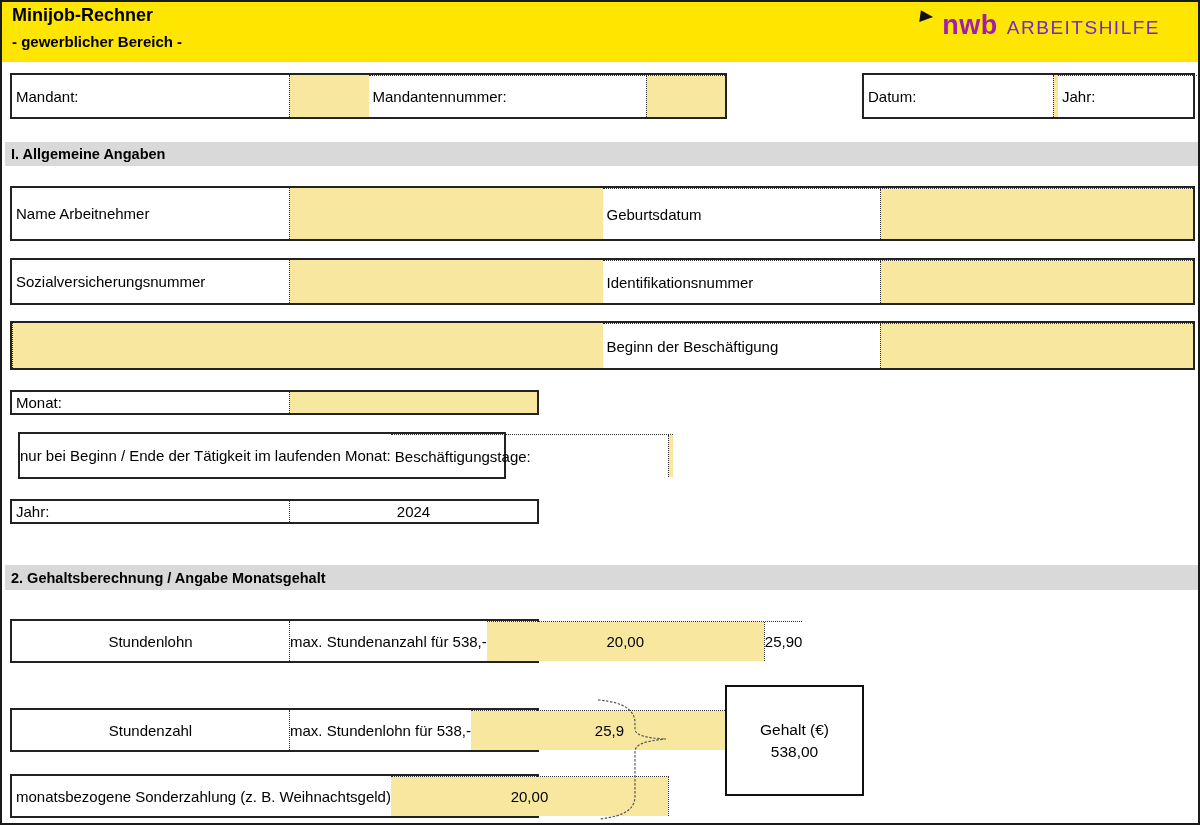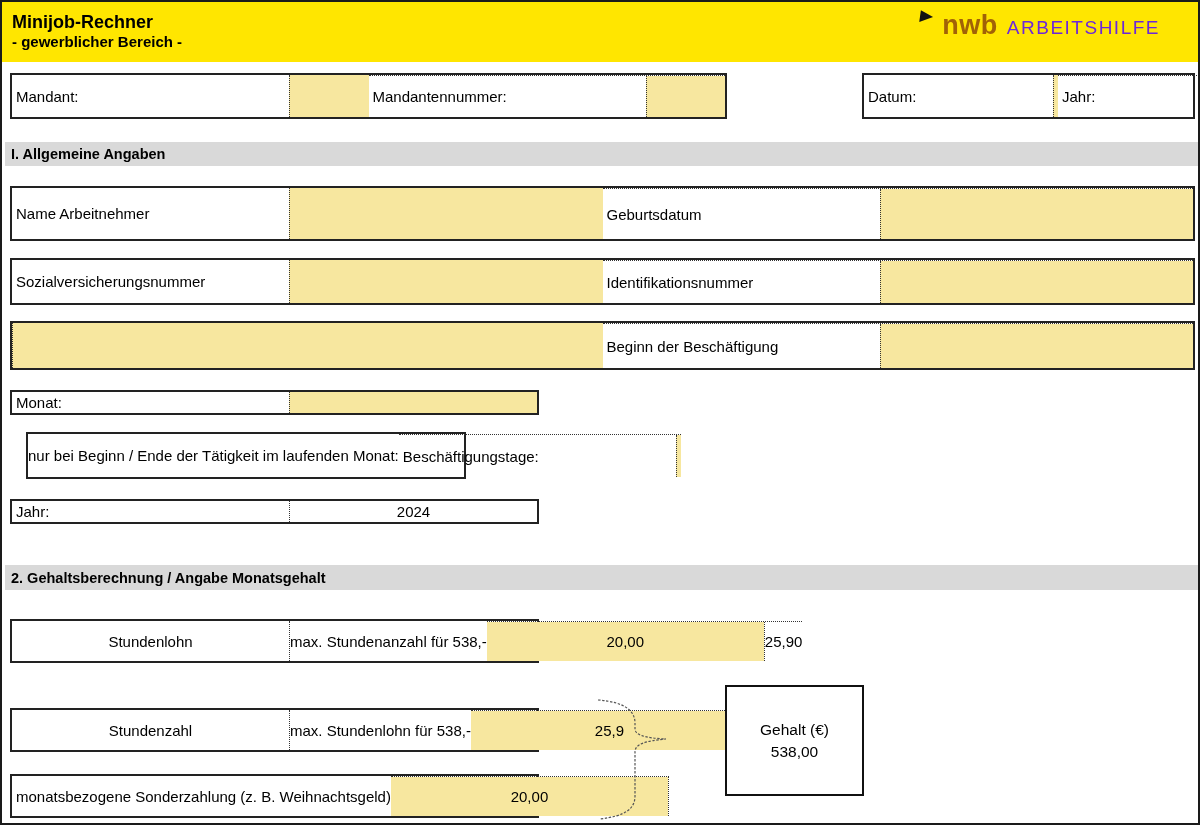--- a/index.html
+++ b/index.html
@@ -4,26 +4,26 @@
 <style>
   html,body{margin:0;padding:0;background:#ffffff;}
   .page{
     position:relative;width:1200px;height:825px;box-sizing:border-box;
     border:2px solid #1a1a1a;background:#ffffff;overflow:hidden;
     font-family:"Liberation Sans",sans-serif;color:#000;
     --banner-yellow:#FFE600;--input-yellow:#F7E79F;--section-gray:#D9D9D9;--border-dark:#222222;
   }
   
   .banner{position:absolute;left:0;top:0;width:100%;height:60px;background:var(--banner-yellow);}
-  .banner-title{position:absolute;left:10px;top:10px;font-size:18px;font-weight:bold;}
+  .banner-title{position:absolute;left:10px;top:3px;font-size:18px;font-weight:bold;}
   .banner-subtitle{position:absolute;left:10px;top:31px;font-size:15px;font-weight:bold;}
   .logo{position:absolute;right:38px;top:6px;display:flex;align-items:baseline;}
   .logo-arrow{width:0;height:0;border-top:5px solid transparent;border-bottom:7px solid transparent;
     border-left:13px solid #111;align-self:flex-start;margin-top:3px;margin-right:9px;transform:rotate(8deg);}
-  .logo-brand{font-size:27px;font-weight:bold;letter-spacing:.5px;color:#a16207;line-height:34px;}
+  .logo-brand{font-size:27px;font-weight:bold;letter-spacing:.5px;color:#a21caf;line-height:34px;}
   .logo-product{font-size:19px;letter-spacing:1.5px;color:#6d28d9;margin-left:9px;}
   
   .fbox{position:absolute;background:#fff;border:2px solid var(--border-dark);box-sizing:border-box;
     display:flex;font-size:15px;}
   .frow{flex:1;display:flex;min-height:0;}
   .frow.sep{border-top:1px dotted #333;}
   .cell{display:flex;align-items:center;box-sizing:border-box;min-width:0;white-space:nowrap;overflow:hidden;}
   .cell.lbl{padding-left:4px;}
   .cell.vsep{border-left:1px dotted #333;}
   .cell.yellow{background:var(--input-yellow);}
@@ -111,21 +111,21 @@
     </div>
   </div>
 
   <div class="fbox" style="left:8px;top:388px;width:529px;height:25px">
     <div class="frow">
       <div class="cell lbl w-label">Monat:</div>
       <div class="cell fill vsep yellow lbl"></div>
     </div>
   </div>
 
-  <div class="fbox" style="left:24px;top:430px;width:440px;height:47px">
+  <div class="fbox" style="left:16px;top:430px;width:488px;height:47px">
     <div class="frow">
       <div class="cell fill center">nur bei Beginn / Ende der Tätigkeit im laufenden Monat:</div>
     </div>
     <div class="frow sep">
       <div class="cell lbl w-label">Beschäftigungstage:</div>
       <div class="cell fill vsep yellow lbl"></div>
     </div>
   </div>
 
   <div class="fbox" style="left:8px;top:497px;width:529px;height:25px">

